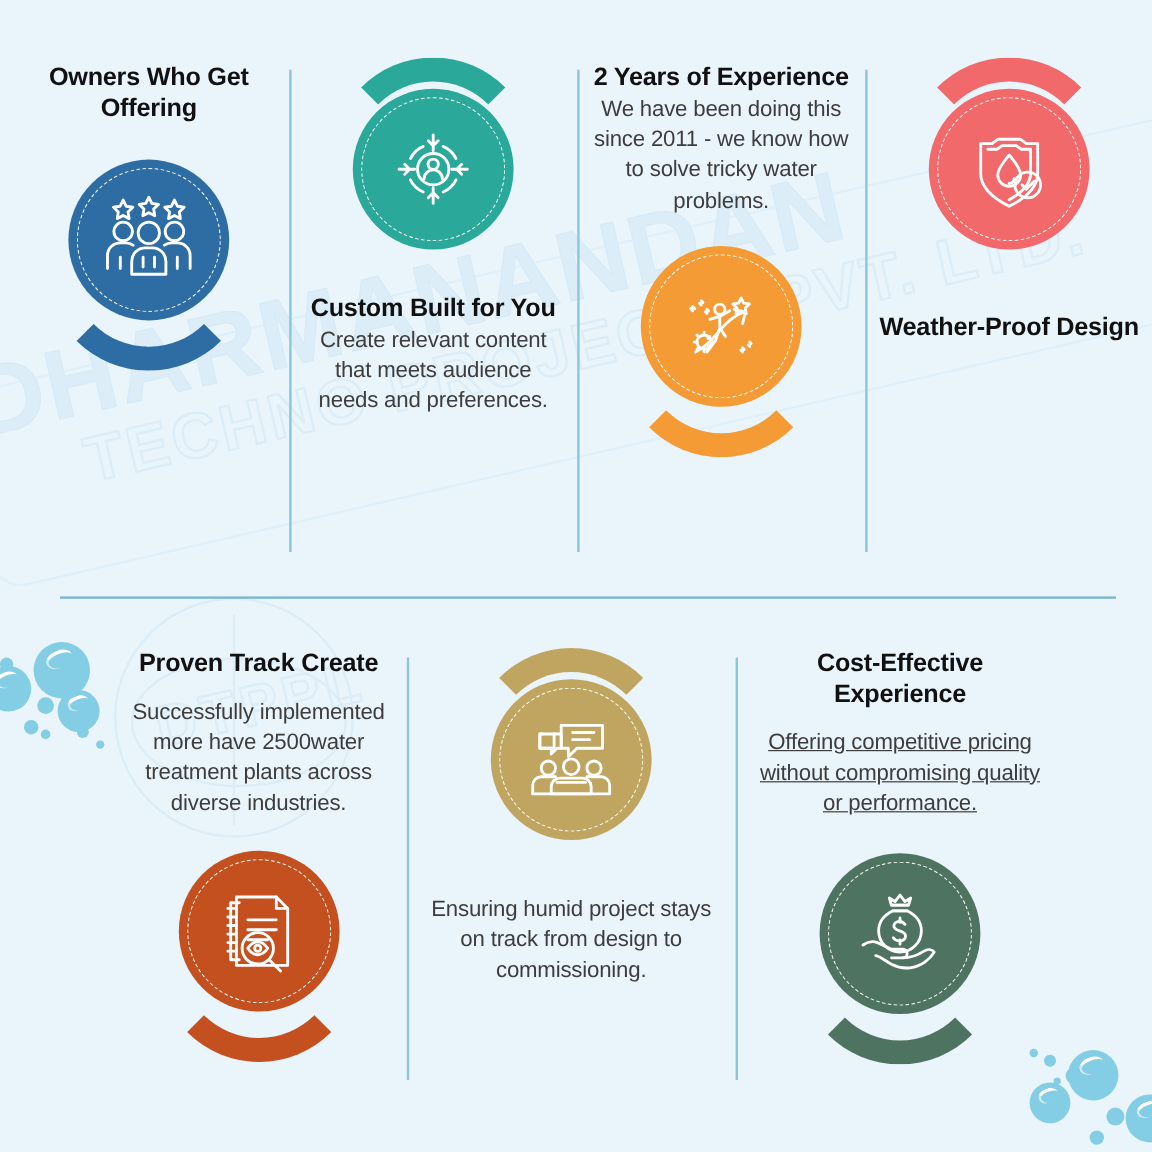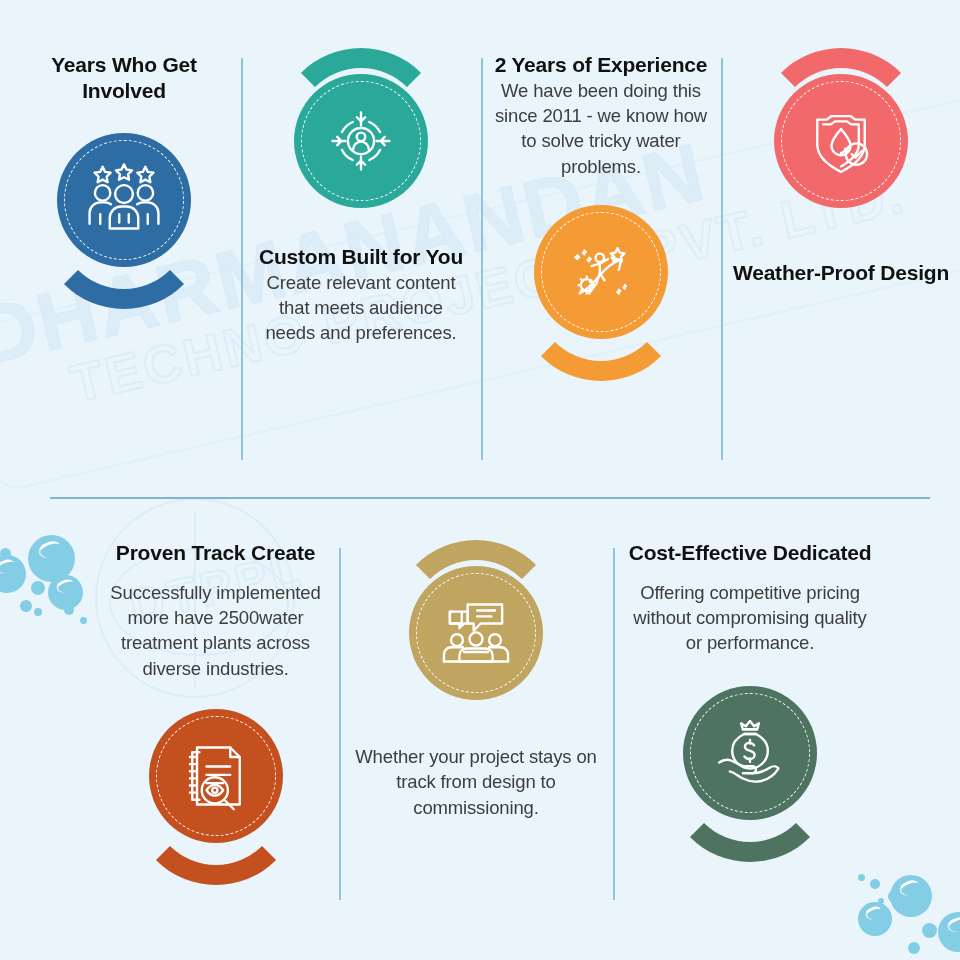--- a/index.html
+++ b/index.html
@@ -207,21 +207,21 @@
   </div>
 
   <div class="v-div" style="left:241px;top:58px;height:402px;"></div>
   <div class="v-div" style="left:481px;top:58px;height:402px;"></div>
   <div class="v-div" style="left:721px;top:58px;height:402px;"></div>
   <div class="h-div" style="left:50px;top:497px;width:880px;"></div>
   <div class="v-div" style="left:339px;top:548px;height:352px;"></div>
   <div class="v-div" style="left:613px;top:548px;height:352px;"></div>
 
   <div class="panel" style="left:8px;top:52px;width:232px;">
-    <div class="title">Years Who Get Involved</div>
+    <div class="title">Owners Who Get Offering</div>
     <div class="badge arc-bottom" style="margin-top:12px;">
       <div class="arc" style="border-bottom-color:#2e6da4;"></div>
       <div class="disc" style="background:#2e6da4;">
         <svg viewBox="0 0 64 64" fill="none" stroke="#ffffff" stroke-width="2" stroke-linecap="round" stroke-linejoin="round">
           <path d="M14 4l2.1 4.3 4.7.7-3.4 3.3.8 4.7-4.2-2.2-4.2 2.2.8-4.7-3.4-3.3 4.7-.7z"></path>
           <path d="M32 2l2.1 4.3 4.7.7-3.4 3.3.8 4.7-4.2-2.2-4.2 2.2.8-4.7-3.4-3.3 4.7-.7z"></path>
           <path d="M50 4l2.1 4.3 4.7.7-3.4 3.3.8 4.7-4.2-2.2-4.2 2.2.8-4.7-3.4-3.3 4.7-.7z"></path>
           <circle cx="14" cy="26" r="6.5"></circle>
             <circle cx="50" cy="26" r="6.5"></circle>
             <circle cx="32" cy="27" r="7.5"></circle>
@@ -330,26 +330,26 @@
           <circle cx="32" cy="37" r="5.5"></circle>
           <circle cx="48" cy="38" r="5"></circle>
           <path d="M5 56v-6a6 6 0 0 1 6-6h10"></path>
           <path d="M59 56v-6a6 6 0 0 0-6-6H43"></path>
           <path d="M22 48h20"></path>
           <path d="M18 56v-5a6 6 0 0 1 6-6h16a6 6 0 0 1 6 6v5z"></path>
           <path d="M5 56h54"></path>
         </svg>
       </div>
     </div>
-    <div class="desc" style="margin-top:16px;">Whether your project stays on track from design to commissioning.</div>
+    <div class="desc" style="margin-top:16px;">Ensuring humid project stays on track from design to commissioning.</div>
   </div>
 
   <div class="panel" style="left:625px;top:540px;width:250px;">
-    <div class="title">Cost-Effective Dedicated</div>
-    <div class="desc" style="margin-top:14px;">Offering competitive pricing without compromising quality or performance.</div>
+    <div class="title">Cost-Effective Experience</div>
+    <div class="desc" style="margin-top:14px;text-decoration:underline;">Offering competitive pricing without compromising quality or performance.</div>
     <div class="badge arc-bottom" style="margin-top:12px;">
       <div class="arc" style="border-bottom-color:#4e7360;"></div>
       <div class="disc" style="background:#4e7360;">
         <svg viewBox="0 0 64 64" fill="none" stroke="#ffffff" stroke-width="2" stroke-linecap="round" stroke-linejoin="round">
           <path d="M26 12l-1.5-5 4 2.5L32 5l3.5 4.5 4-2.5L38 12z"></path>
           <path d="M26 12h12M27 16h10"></path>
           <path d="M27 16c-6 3-10 8-10 14a15 15 0 0 0 30 0c0-6-4-11-10-14z"></path>
           <path d="M35.5 25.5c-1-1.3-2.3-2-4-2-2.2 0-3.8 1.3-3.8 3.2 0 4.3 8.2 2.4 8.2 7 0 2-1.8 3.4-4.2 3.4-1.9 0-3.4-.8-4.4-2.2"></path>
           <path d="M32 21v3M32 36.5v3"></path>
           <path d="M6 40c3.5-2.5 7-3 10.5-1.5L26 43h8a3 3 0 0 1 0 6h-8"></path>

